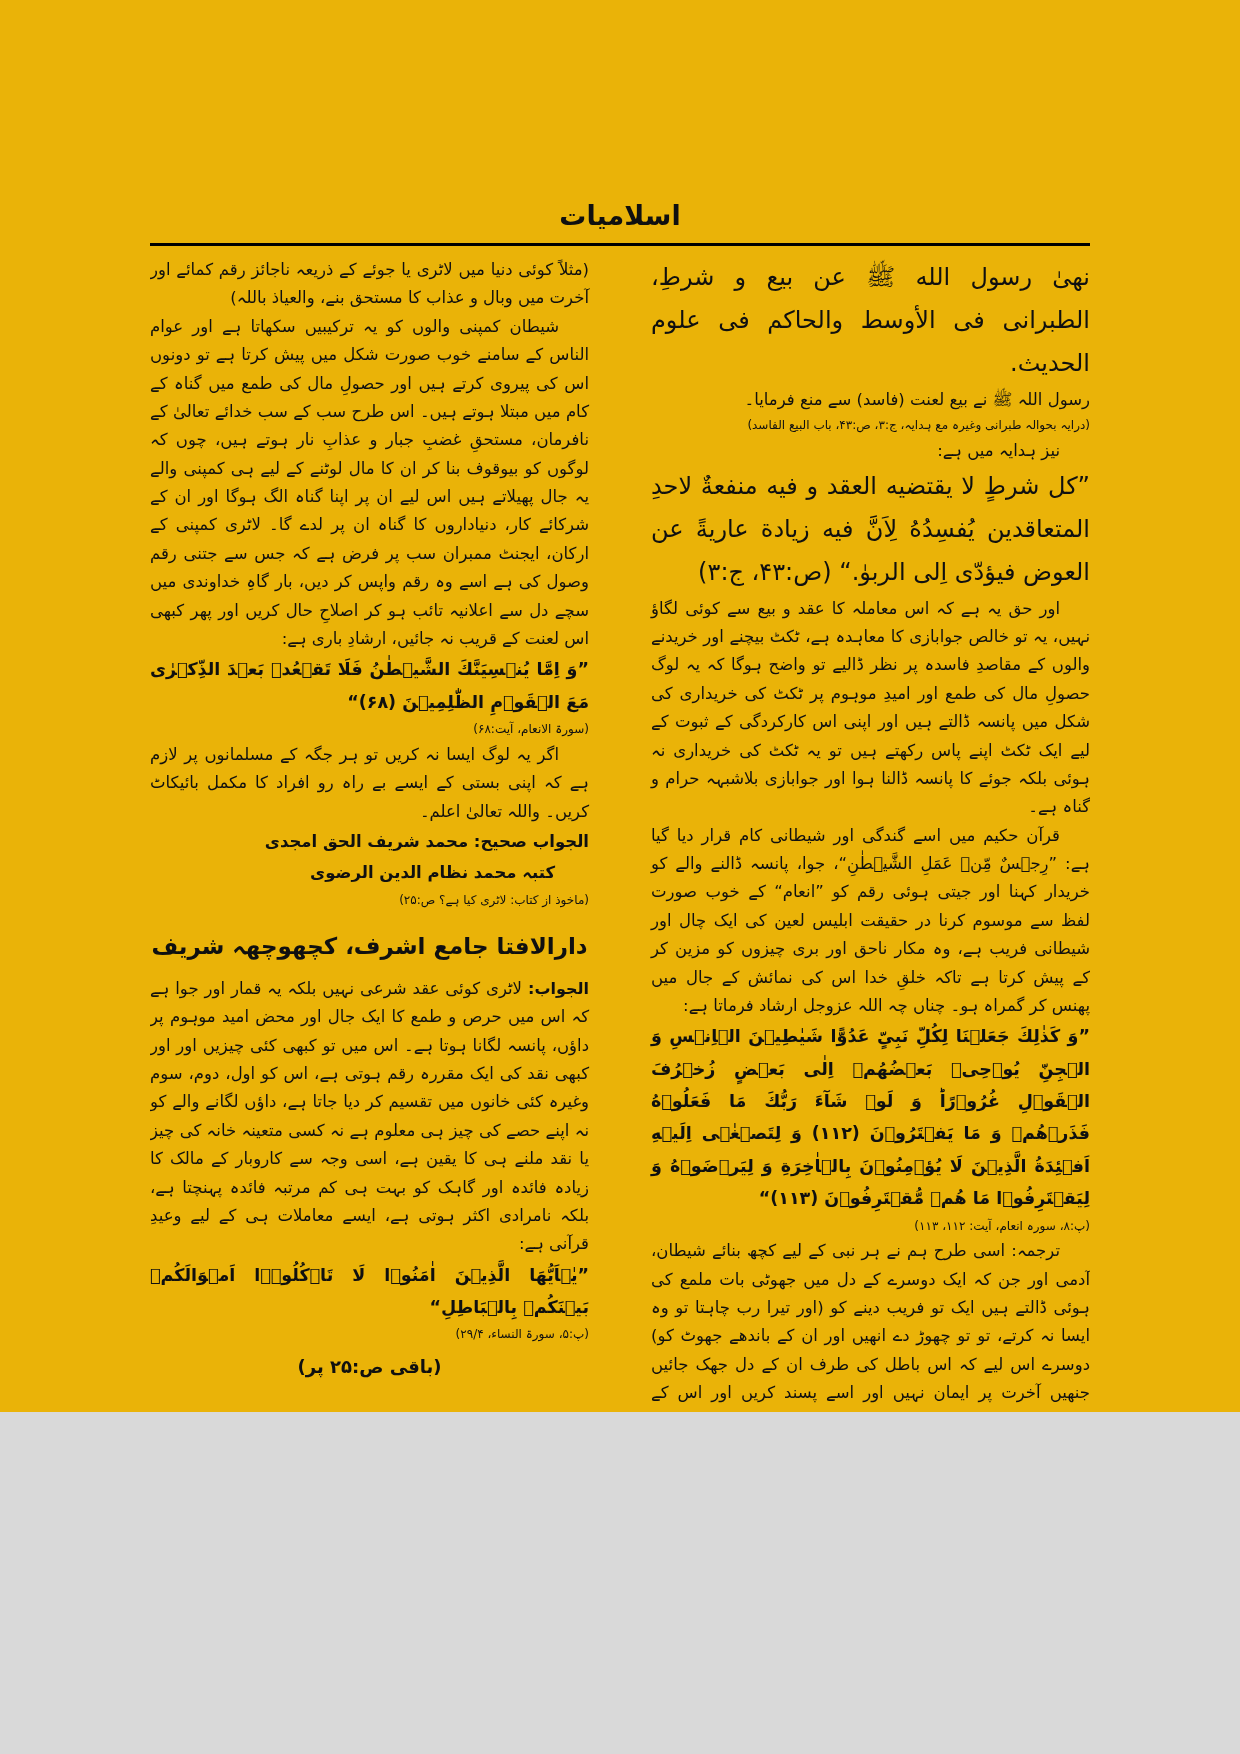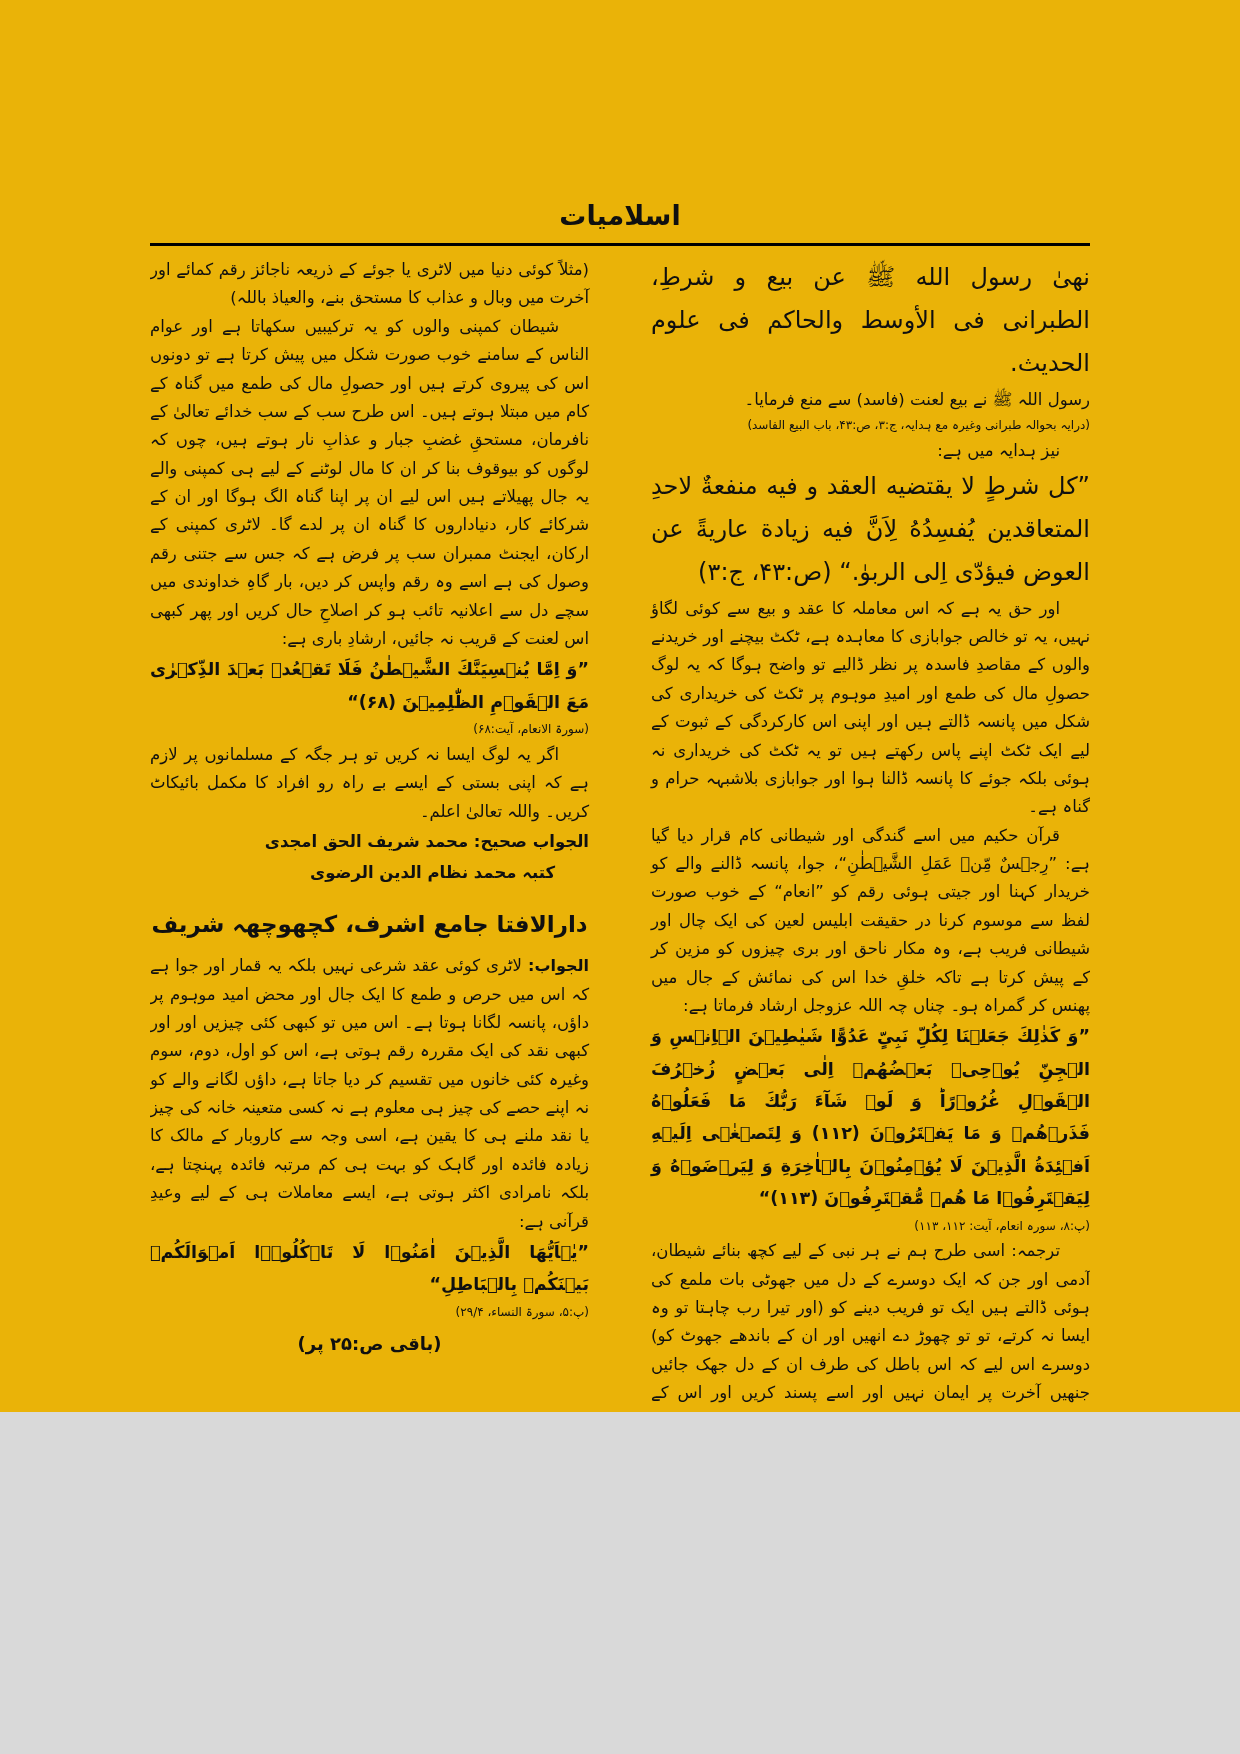--- a/index.html
+++ b/index.html
@@ -116,20 +116,21 @@
       </section>
 
       <section class="col">
         <p class="u">(مثلاً کوئی دنیا میں لاٹری یا جوئے کے ذریعہ ناجائز رقم کمائے اور آخرت میں وبال و عذاب کا مستحق بنے، والعیاذ باللہ)</p>
         <p class="u indent">شیطان کمپنی والوں کو یہ ترکیبیں سکھاتا ہے اور عوام الناس کے سامنے خوب صورت شکل میں پیش کرتا ہے تو دونوں اس کی پیروی کرتے ہیں اور حصولِ مال کی طمع میں گناہ کے کام میں مبتلا ہوتے ہیں۔ اس طرح سب کے سب خدائے تعالیٰ کے نافرمان، مستحقِ غضبِ جبار و عذابِ نار ہوتے ہیں، چوں کہ لوگوں کو بیوقوف بنا کر ان کا مال لوٹنے کے لیے ہی کمپنی والے یہ جال پھیلاتے ہیں اس لیے ان پر اپنا گناہ الگ ہوگا اور ان کے شرکائے کار، دنیاداروں کا گناہ ان پر لدے گا۔ لاٹری کمپنی کے ارکان، ایجنٹ ممبران سب پر فرض ہے کہ جس سے جتنی رقم وصول کی ہے اسے وہ رقم واپس کر دیں، بار گاہِ خداوندی میں سچے دل سے اعلانیہ تائب ہو کر اصلاحِ حال کریں اور پھر کبھی اس لعنت کے قریب نہ جائیں، ارشادِ باری ہے:</p>
         <p class="verse">”وَ اِمَّا یُنۡسِیَنَّكَ الشَّیۡطٰنُ فَلَا تَقۡعُدۡ بَعۡدَ الذِّکۡرٰی مَعَ الۡقَوۡمِ الظّٰلِمِیۡنَ (۶۸)“</p>
         <p class="ref">(سورۃ الانعام، آیت:۶۸)</p>
         <p class="u indent">اگر یہ لوگ ایسا نہ کریں تو ہر جگہ کے مسلمانوں پر لازم ہے کہ اپنی بستی کے ایسے بے راہ رو افراد کا مکمل بائیکاٹ کریں۔ واللہ تعالیٰ اعلم۔</p>
         <p class="sig">الجواب صحیح: محمد شریف الحق امجدی</p>
         <p class="sig sig-indent">کتبہ محمد نظام الدین الرضوی</p>
+        <p class="ref">(ماخوذ از کتاب: لاٹری کیا ہے؟ ص:۲۵)</p>
         <p class="u section-heading">دارالافتا جامع اشرف، کچھوچھہ شریف</p>
         <p class="u answer-para"><span class="answer-label">الجواب:</span> <span>لاٹری کوئی عقد شرعی نہیں بلکہ یہ قمار اور جوا ہے کہ اس میں حرص و طمع کا ایک جال اور محض امید موہوم پر داؤں، پانسہ لگانا ہوتا ہے۔ اس میں تو کبھی کئی چیزیں اور اور کبھی نقد کی ایک مقررہ رقم ہوتی ہے، اس کو اول، دوم، سوم وغیرہ کئی خانوں میں تقسیم کر دیا جاتا ہے، داؤں لگانے والے کو نہ اپنے حصے کی چیز ہی معلوم ہے نہ کسی متعینہ خانہ کی چیز یا نقد ملنے ہی کا یقین ہے، اسی وجہ سے کاروبار کے مالک کا زیادہ فائدہ اور گاہک کو بہت ہی کم مرتبہ فائدہ پہنچتا ہے، بلکہ نامرادی اکثر ہوتی ہے، ایسے معاملات ہی کے لیے وعیدِ قرآنی ہے:</span></p>
         <p class="verse">”یٰۤاَیُّهَا الَّذِیۡنَ اٰمَنُوۡا لَا تَاۡکُلُوۡۤا اَمۡوَالَکُمۡ بَیۡنَکُمۡ بِالۡبَاطِلِ“</p>
         <p class="ref">(پ:۵، سورۃ النساء، ۲۹/۴)</p>
         <p class="u continuation">(باقی ص:۲۵ پر)</p>
       </section>
 
     </main>
   </div>
 

